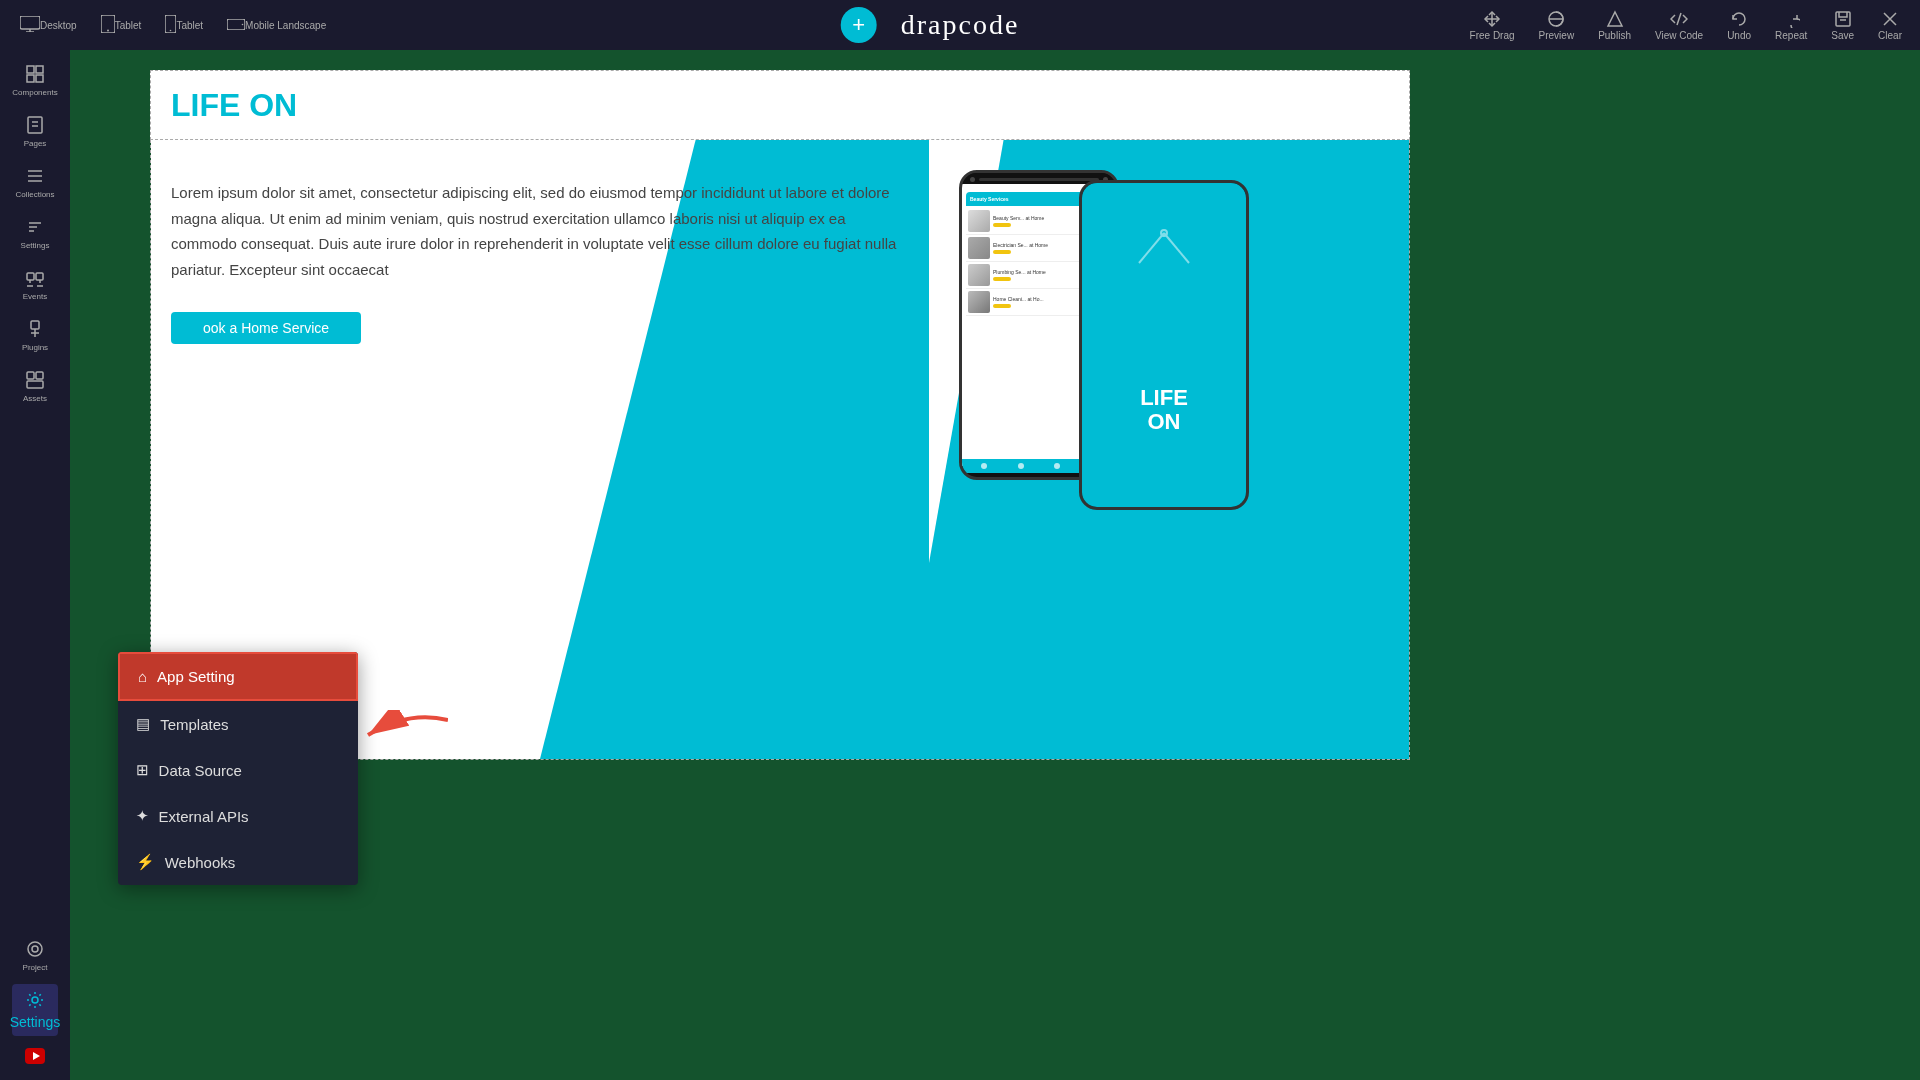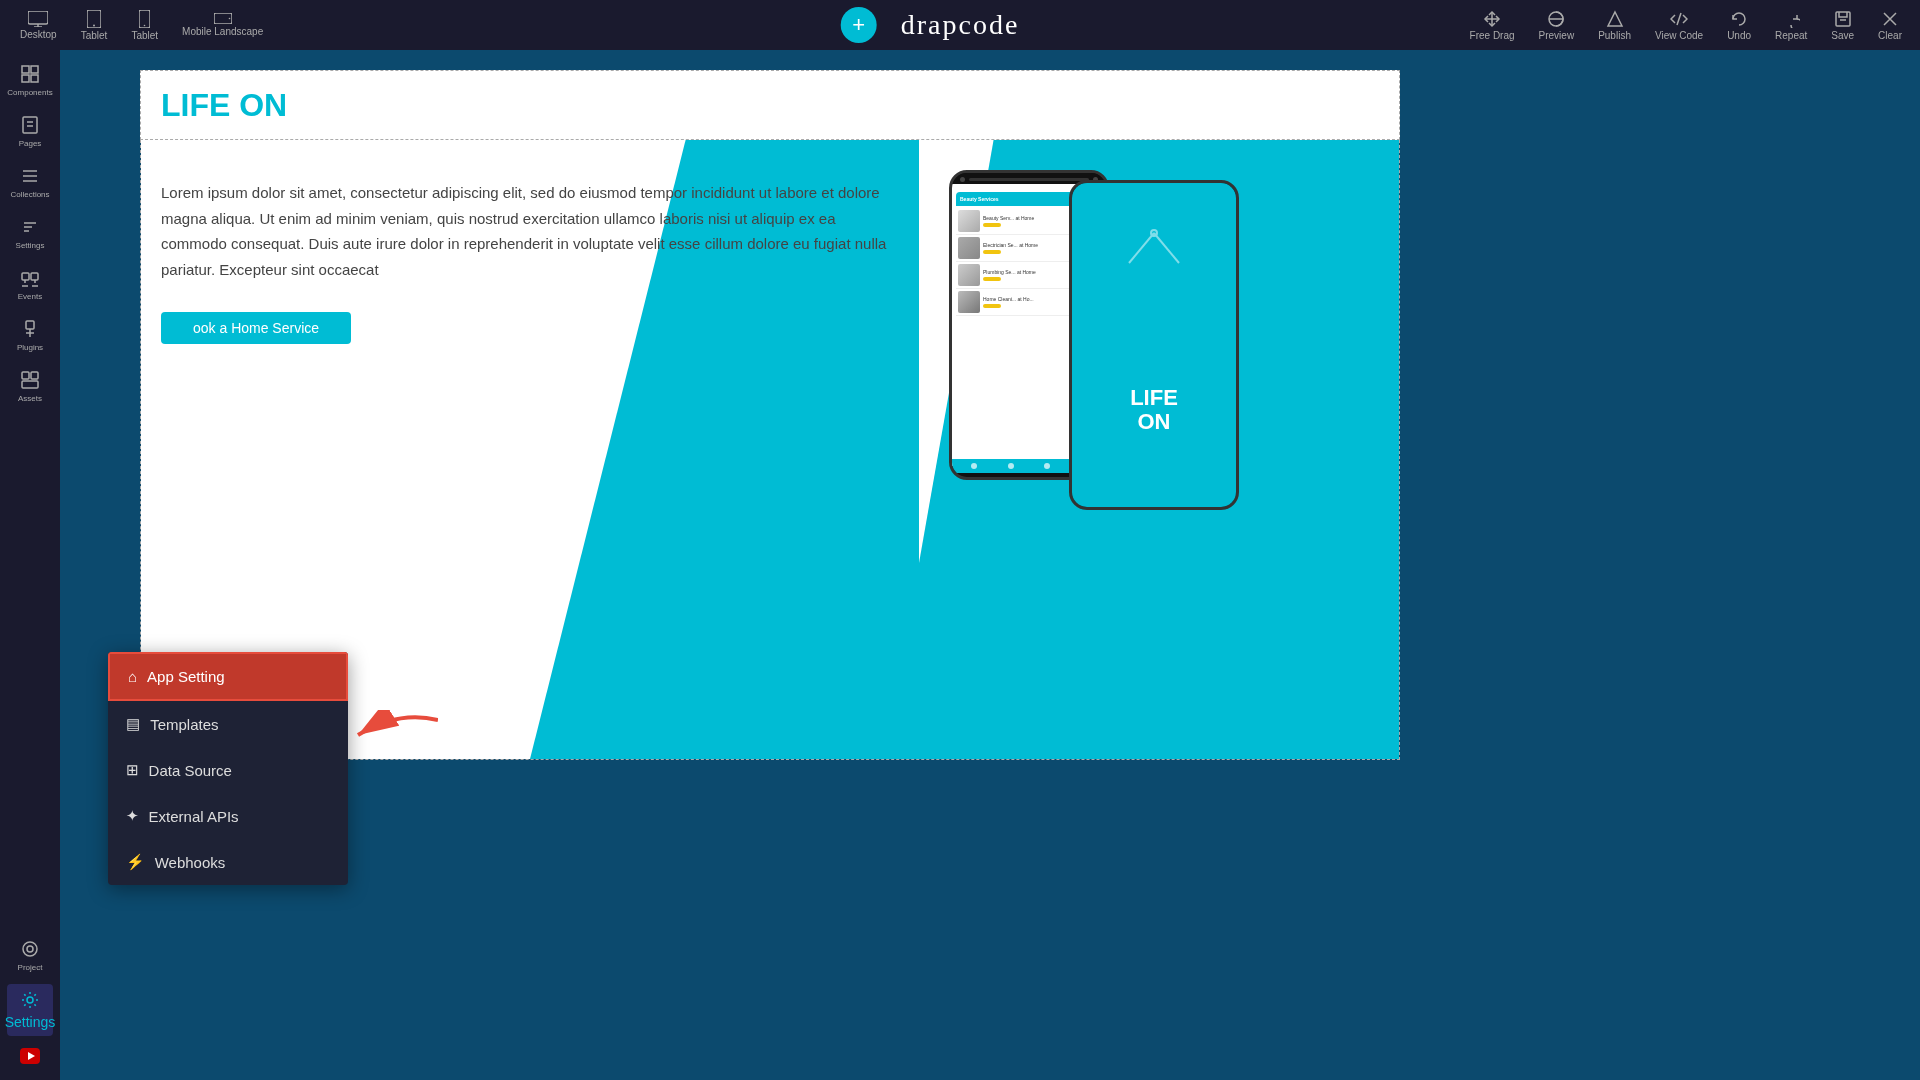--- a/index.html
+++ b/index.html
@@ -16,21 +16,21 @@
       flex-shrink: 0;
       position: relative;
     }
     .toolbar-left {
       display: flex;
       align-items: center;
       gap: 4px;
     }
     .toolbar-device-btn {
       display: flex;
-      flex-direction: column;
+      flex-direction: row;
       align-items: center;
       color: #aaa;
       font-size: 10px;
       padding: 4px 10px;
       cursor: pointer;
       border-radius: 4px;
       background: transparent;
       border: none;
     }
     .toolbar-device-btn svg { margin-bottom: 2px; }
@@ -78,21 +78,21 @@
 
     
     .main-area {
       display: flex;
       flex: 1;
       overflow: hidden;
     }
 
     
     .left-sidebar {
-      width: 60px;
+      width: 70px;
       background: #1a1a2e;
       display: flex;
       flex-direction: column;
       align-items: center;
       padding: 8px 0;
       gap: 6px;
       flex-shrink: 0;
     }
     .sidebar-icon-item {
       display: flex;
@@ -194,21 +194,21 @@
     
     .red-arrow {
       position: absolute;
       left: 285px;
       bottom: 312px;
       z-index: 1001;
     }
 
     
     .white-canvas {
-      background: #0c4a6e;
+      background: #14532d;
       width: 100%;
       height: 100%;
       overflow: hidden;
       position: relative;
     }
 
     .page-frame {
       position: absolute;
       top: 20px;
       left: 80px;

